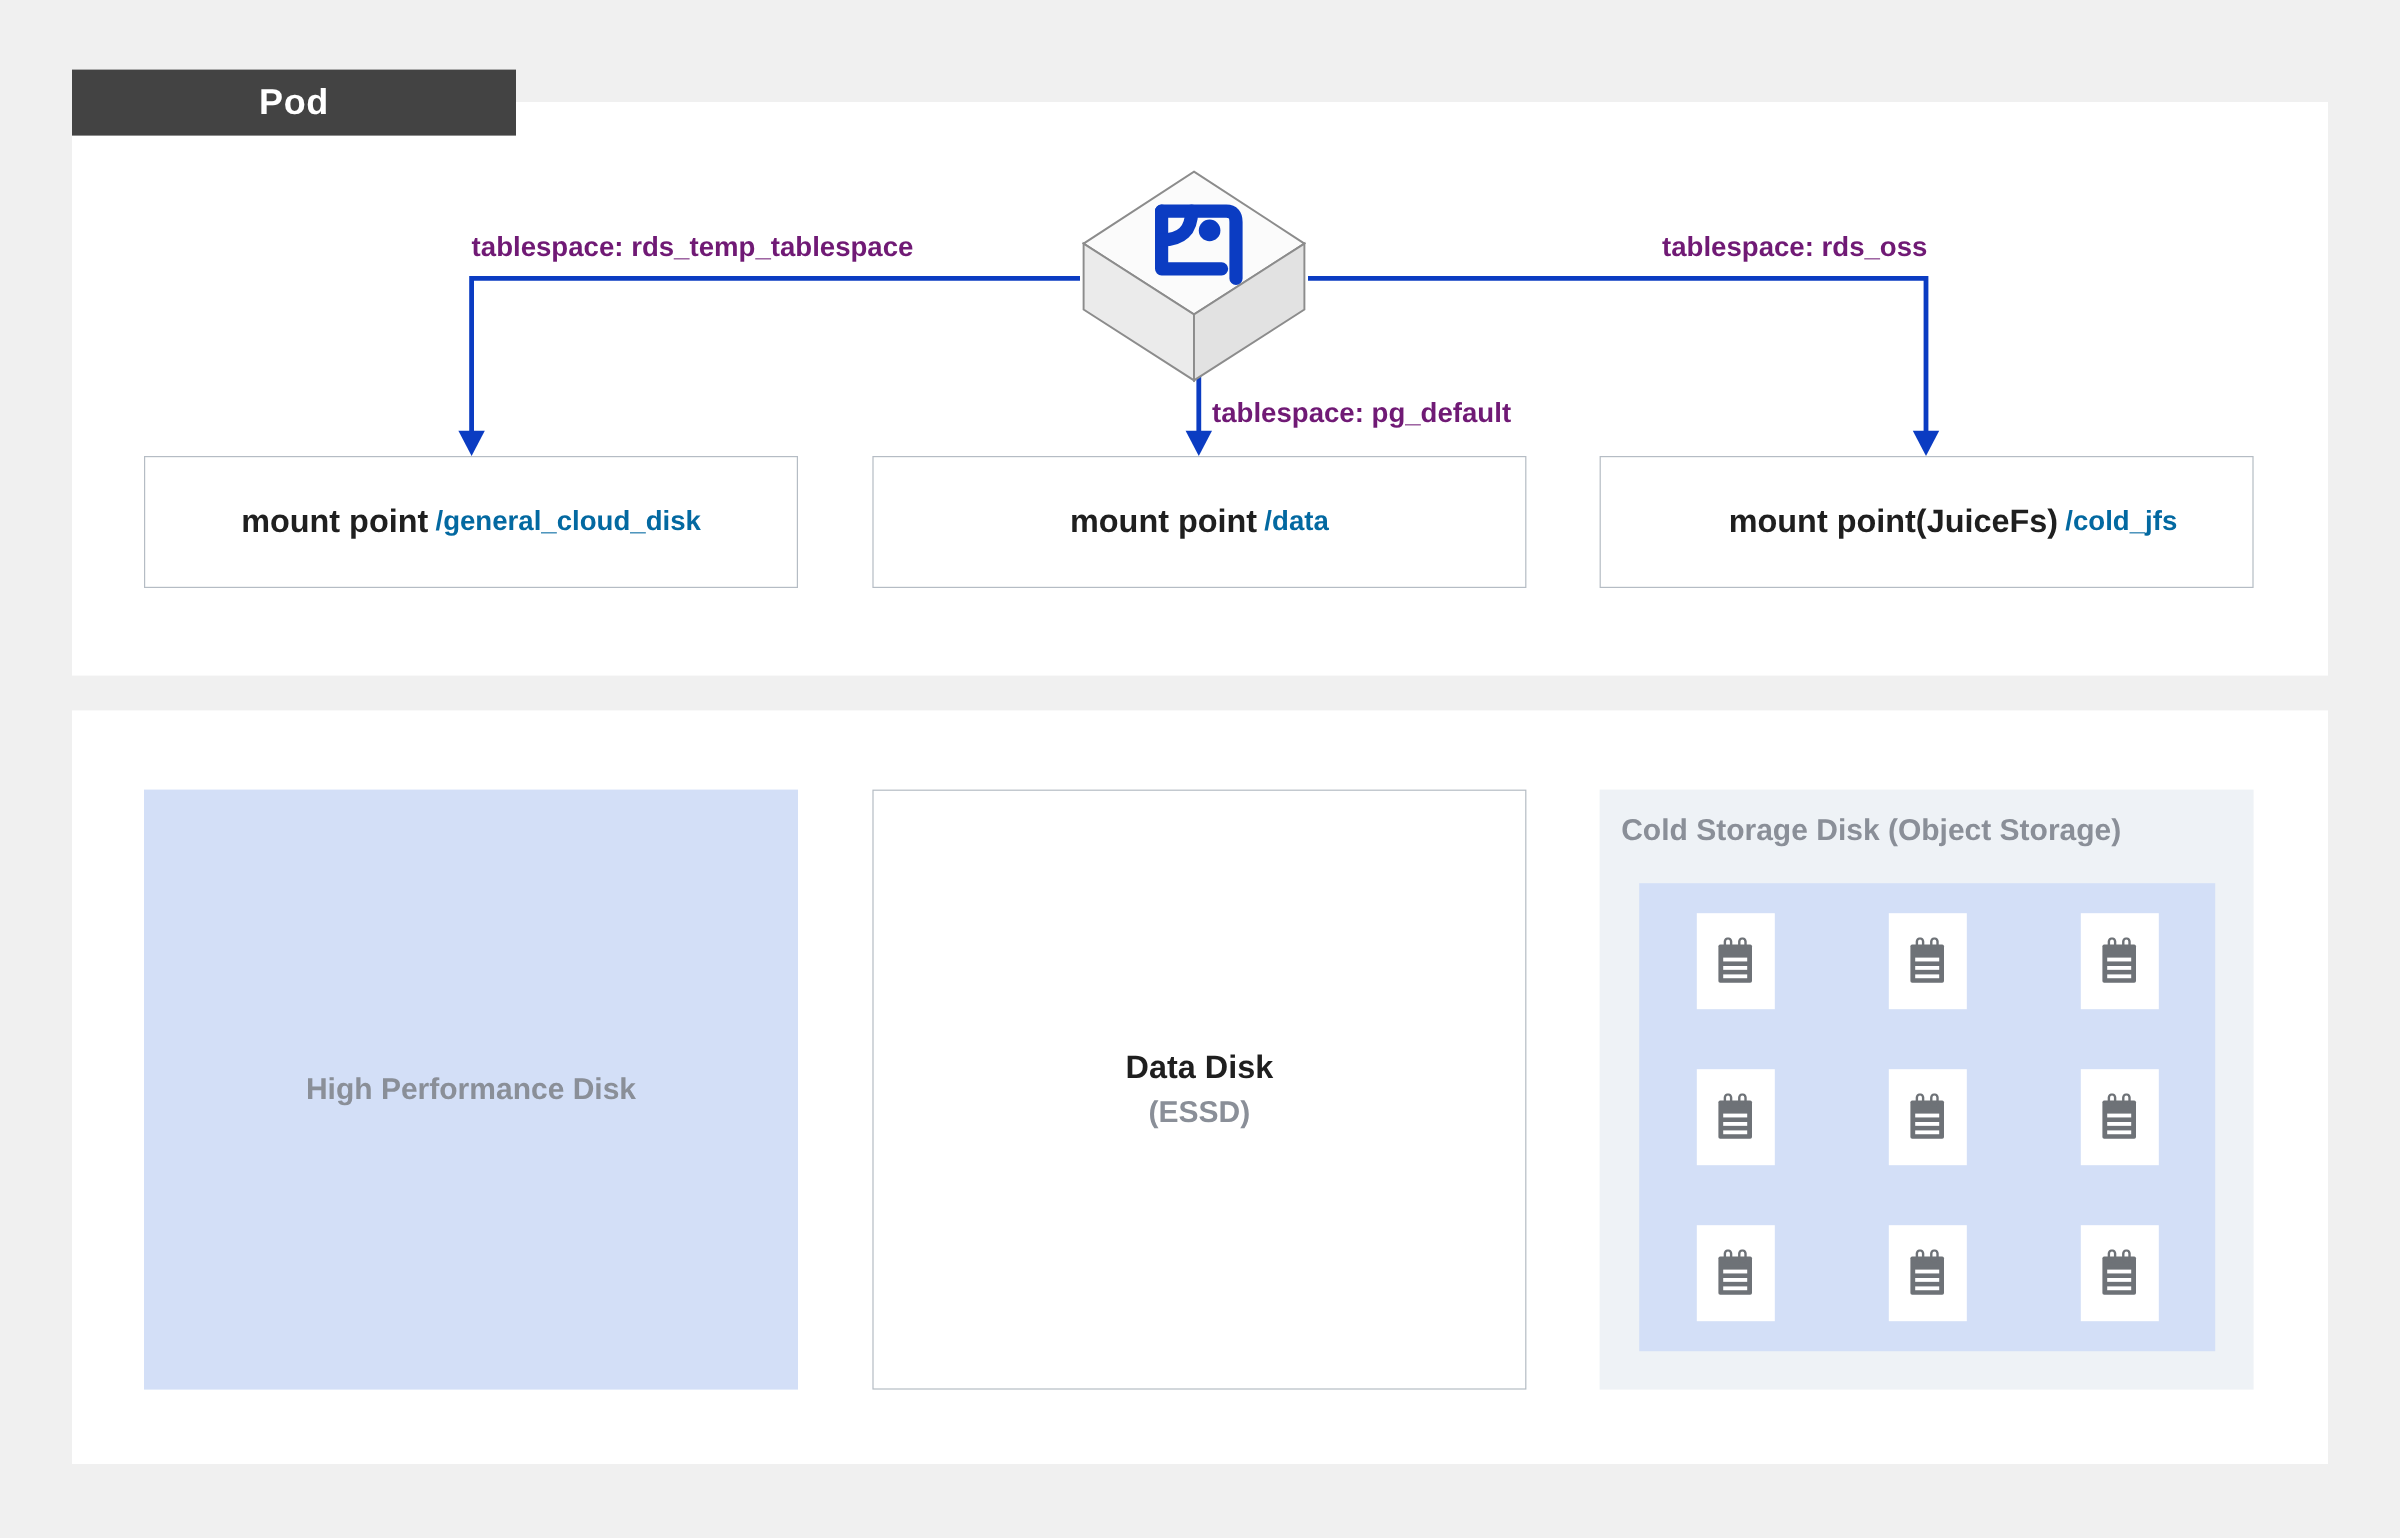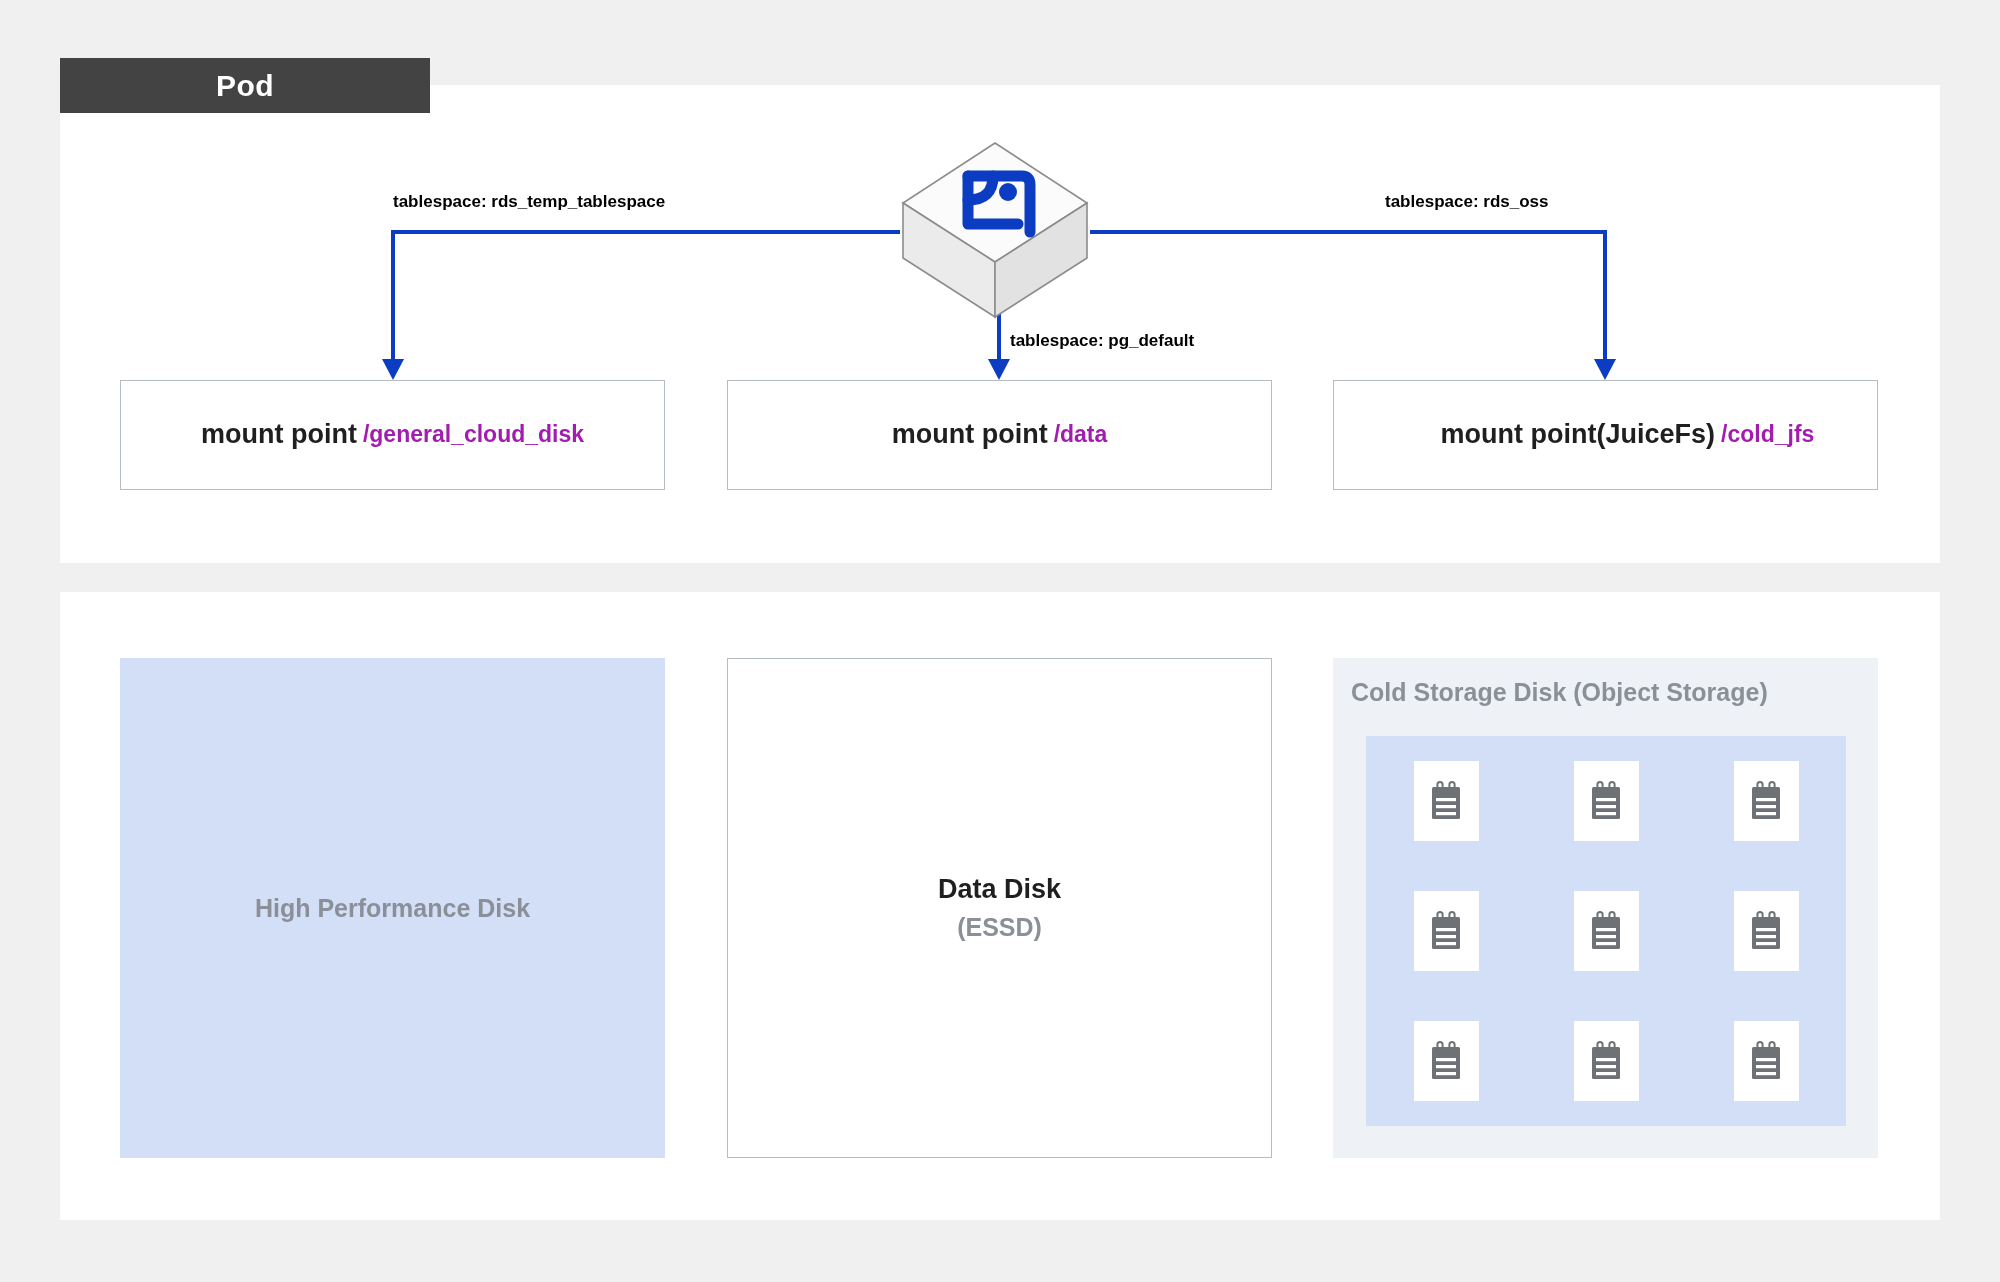--- a/index.html
+++ b/index.html
@@ -23,39 +23,39 @@
     background:#434343;color:#ffffff;
     display:flex;align-items:center;justify-content:center;
     font-size:30px;letter-spacing:.5px;
   }
 
   
   #connectors{position:absolute;left:0;top:0;width:2000px;height:1282px;pointer-events:none;}
 
   
   .edge-label{
-    position:absolute;font-size:17px;color:#000000;white-space:nowrap;
+    position:absolute;font-size:23px;color:#701a75;white-space:nowrap;
   }
   #label-left{left:393px;top:192px;}
   #label-right{left:1385px;top:192px;}
   #label-center{left:1010px;top:331px;}
 
   
   #db-node{position:absolute;left:900px;top:140px;width:190px;height:180px;}
   #db-node svg{display:block;}
 
   
   .mount-box{
     position:absolute;box-sizing:border-box;
     border:1px solid #b5bcc4;background:#ffffff;
     display:flex;flex-direction:row;align-items:center;justify-content:center;
     gap:6px;
   }
   .mount-title{font-size:27px;color:#1f1f1f;line-height:1.1;}
-  .mount-path{font-size:23px;color:#a21caf;line-height:1.1;}
+  .mount-path{font-size:23px;color:#0369a1;line-height:1.1;}
   #mount-1{left:120px;top:380px;width:545px;height:110px;}
   #mount-2{left:727px;top:380px;width:545px;height:110px;}
   #mount-3{left:1333px;top:380px;width:545px;height:110px;padding-left:44px;}
 
   
   #hp-disk{
     position:absolute;left:120px;top:658px;width:545px;height:500px;
     background:#d3dff7;
     display:flex;align-items:center;justify-content:center;
   }

